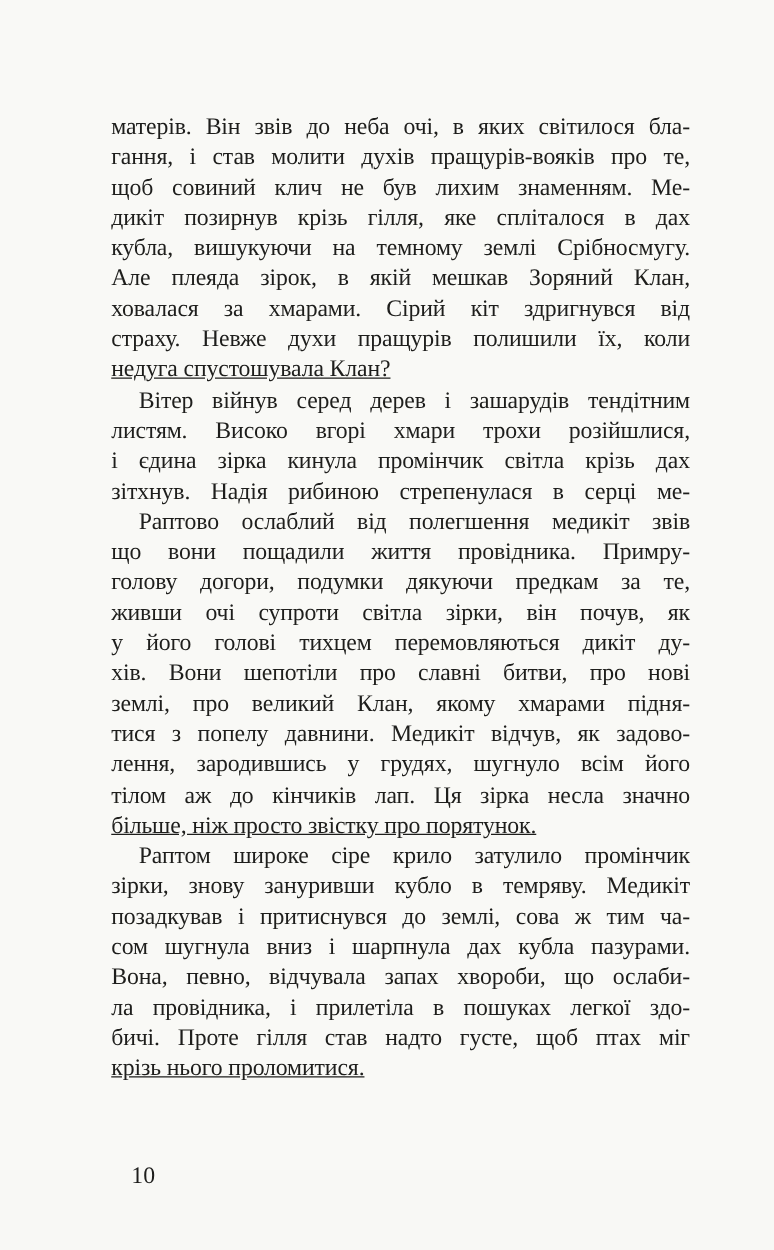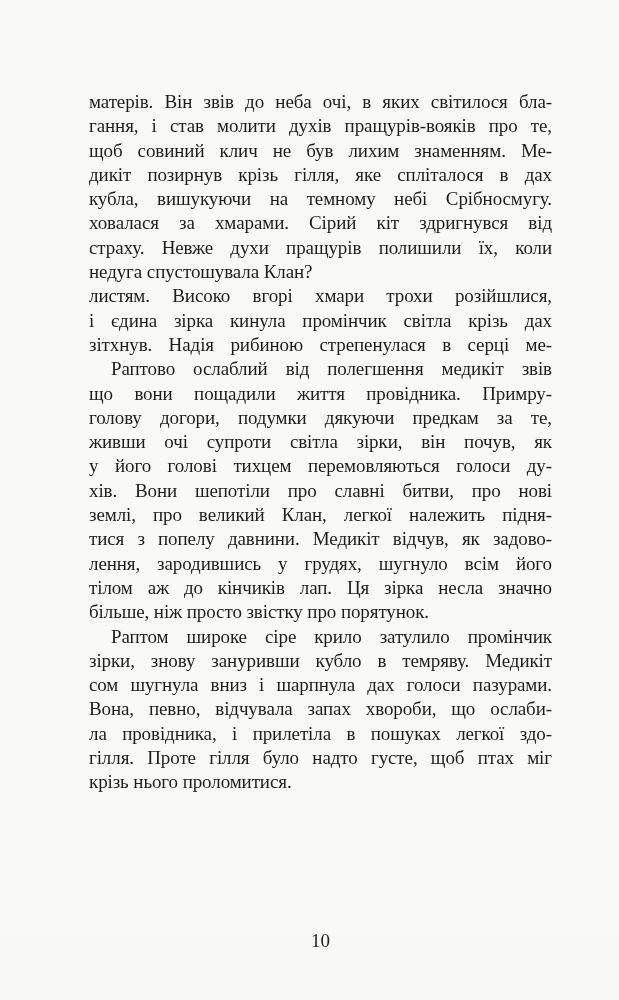--- a/index.html
+++ b/index.html
@@ -35,75 +35,78 @@
     text-align: justify;
     text-align-last: justify;
     word-spacing: normal;
   }
   .ln.indent {
     text-indent: 22px;
   }
   .ln.last {
     text-align: right;
     text-align-last: left;
+    text-decoration: underline;
   }
   .page-number {
     position: absolute;
     top: 929px;
-    left: 89px;
+    left: 105px;
     width: 463px;
-    text-align: center;
     font-size: 19px;
     line-height: 24px;
     color: #1e1e1c;
   }
 </style>
 </head>
 <body>
 
 <div class="page">
   <div class="text-block">
 
     <div class="paragraph">
       <div class="ln">матерів. Він звів до неба очі, в яких світилося бла-</div>
       <div class="ln">гання, і став молити духів пращурів-вояків про те,</div>
       <div class="ln">щоб совиний клич не був лихим знаменням. Ме-</div>
       <div class="ln">дикіт позирнув крізь гілля, яке спліталося в дах</div>
-      <div class="ln">кубла, вишукуючи на темному небі Срібносмугу.</div>
+      <div class="ln">кубла, вишукуючи на темному землі Срібносмугу.</div>
+      <div class="ln">Але плеяда зірок, в якій мешкав Зоряний Клан,</div>
       <div class="ln">ховалася за хмарами. Сірий кіт здригнувся від</div>
       <div class="ln">страху. Невже духи пращурів полишили їх, коли</div>
       <div class="ln last">недуга спустошувала Клан?</div>
     </div>
 
     <div class="paragraph">
+      <div class="ln indent">Вітер війнув серед дерев і зашарудів тендітним</div>
       <div class="ln">листям. Високо вгорі хмари трохи розійшлися,</div>
       <div class="ln">і єдина зірка кинула промінчик світла крізь дах</div>
       <div class="ln">зітхнув. Надія рибиною стрепенулася в серці ме-</div>
     </div>
 
     <div class="paragraph">
       <div class="ln indent">Раптово ослаблий від полегшення медикіт звів</div>
       <div class="ln">що вони пощадили життя провідника. Примру-</div>
       <div class="ln">голову догори, подумки дякуючи предкам за те,</div>
       <div class="ln">живши очі супроти світла зірки, він почув, як</div>
-      <div class="ln">у його голові тихцем перемовляються голоси ду-</div>
+      <div class="ln">у його голові тихцем перемовляються дикіт ду-</div>
       <div class="ln">хів. Вони шепотіли про славні битви, про нові</div>
-      <div class="ln">землі, про великий Клан, легкої належить підня-</div>
+      <div class="ln">землі, про великий Клан, якому хмарами підня-</div>
       <div class="ln">тися з попелу давнини. Медикіт відчув, як задово-</div>
       <div class="ln">лення, зародившись у грудях, шугнуло всім його</div>
       <div class="ln">тілом аж до кінчиків лап. Ця зірка несла значно</div>
       <div class="ln last">більше, ніж просто звістку про порятунок.</div>
     </div>
 
     <div class="paragraph">
       <div class="ln indent">Раптом широке сіре крило затулило промінчик</div>
       <div class="ln">зірки, знову зануривши кубло в темряву. Медикіт</div>
-      <div class="ln">сом шугнула вниз і шарпнула дах голоси пазурами.</div>
+      <div class="ln">позадкував і притиснувся до землі, сова ж тим ча-</div>
+      <div class="ln">сом шугнула вниз і шарпнула дах кубла пазурами.</div>
       <div class="ln">Вона, певно, відчувала запах хвороби, що ослаби-</div>
       <div class="ln">ла провідника, і прилетіла в пошуках легкої здо-</div>
-      <div class="ln">гілля. Проте гілля було надто густе, щоб птах міг</div>
+      <div class="ln">бичі. Проте гілля став надто густе, щоб птах міг</div>
       <div class="ln last">крізь нього проломитися.</div>
     </div>
 
   </div>
 
   <div class="page-number">10</div>
 </div>
 
 </body></html>

